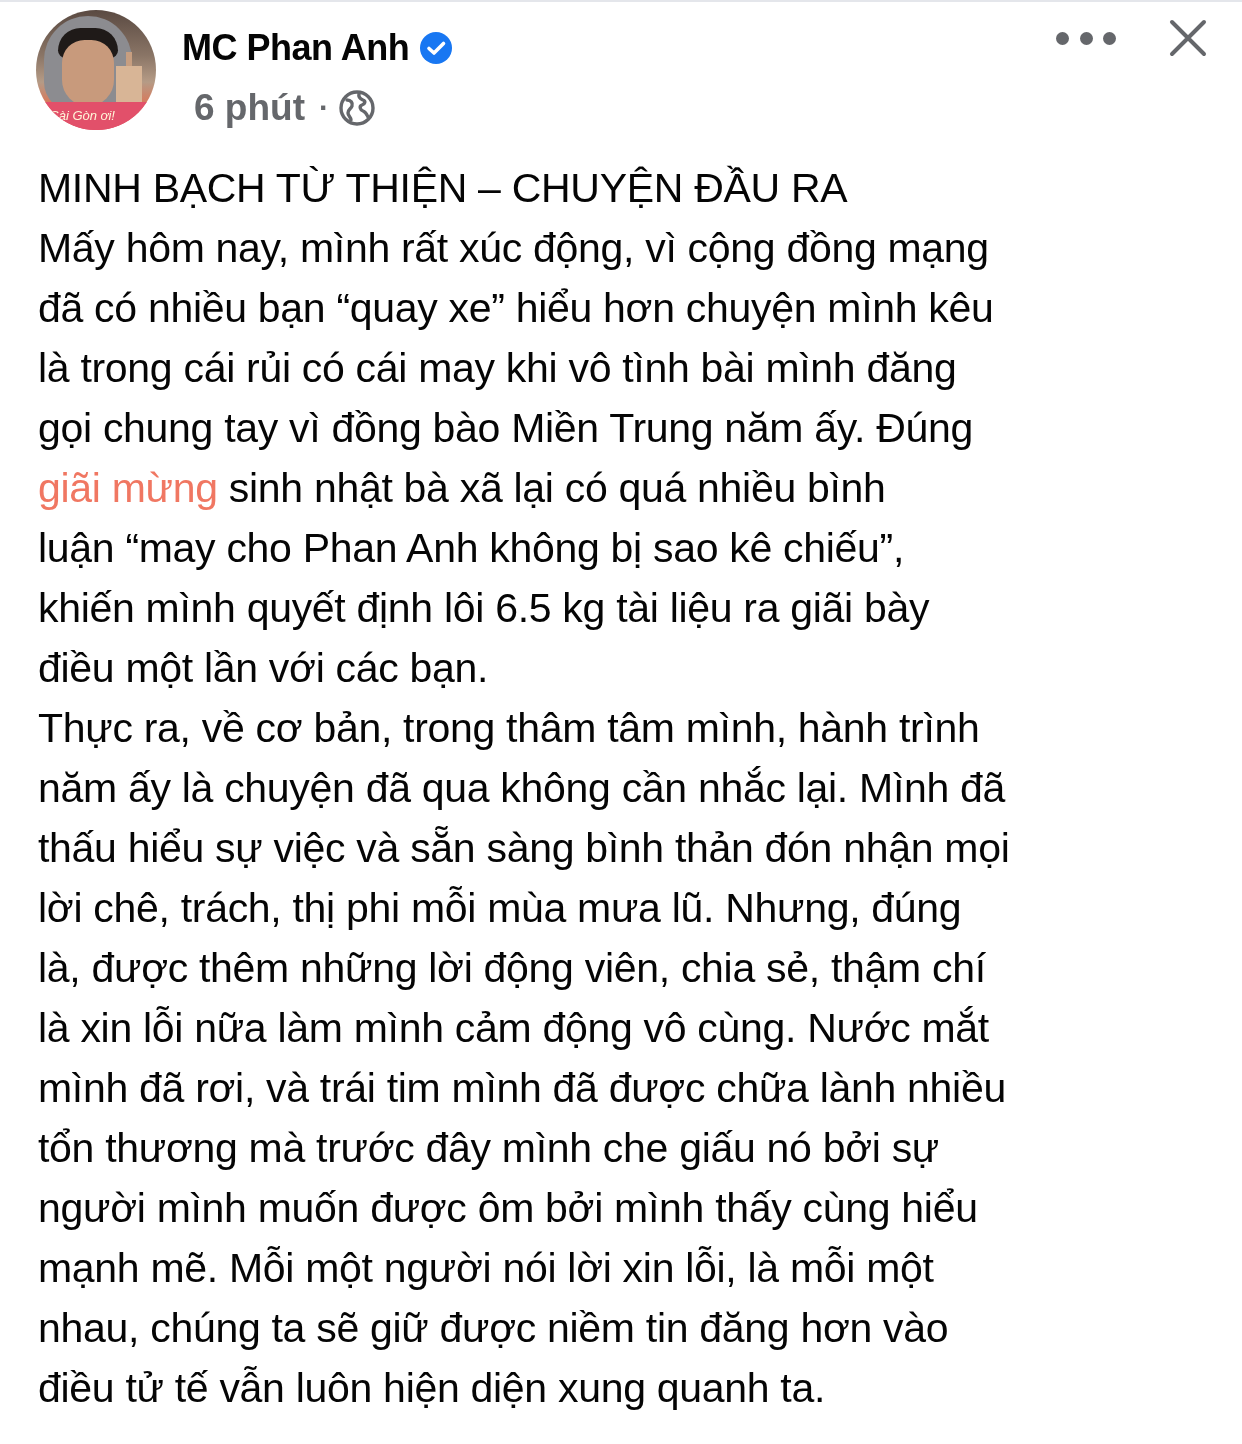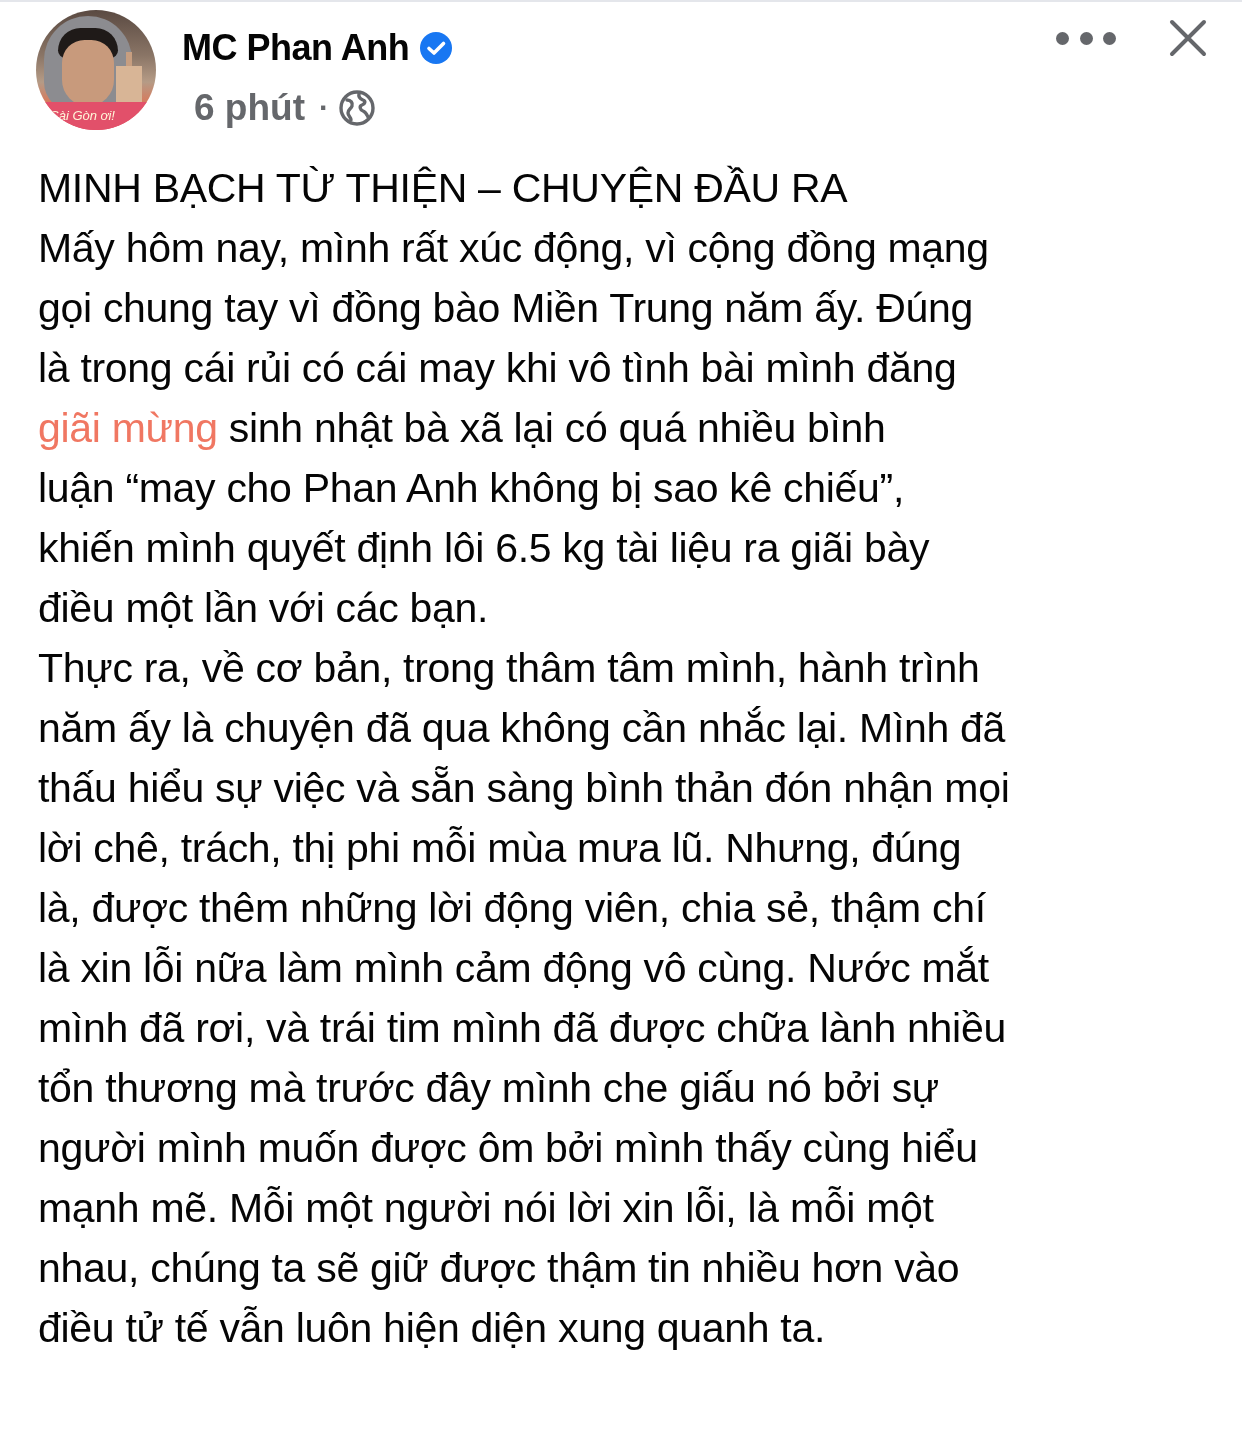--- a/index.html
+++ b/index.html
@@ -73,31 +73,32 @@
   </div>
 
   <svg class="close-btn" viewBox="0 0 44 44">
     <path d="M6 6 L38 38 M38 6 L6 38" stroke="#65676b" stroke-width="4" stroke-linecap="round"></path>
   </svg>
 </div>
 
 <div class="post-body">
   <span class="post-title">MINH BẠCH TỪ THIỆN – CHUYỆN ĐẦU RA</span>
   <span class="post-line">Mấy hôm nay, mình rất xúc động, vì cộng đồng mạng</span>
+  <span class="post-line">đã có nhiều bạn “quay xe” hiểu hơn chuyện mình kêu</span>
+  <span class="post-line">là trong cái rủi có cái may khi vô tình bài mình đăng</span>
   <span class="post-line">gọi chung tay vì đồng bào Miền Trung năm ấy. Đúng</span>
-  <span class="post-line">là trong cái rủi có cái may khi vô tình bài mình đăng</span>
   <span class="post-line"><span class="highlight">giãi mừng</span><span style="white-space:pre;"> sinh nhật bà xã lại có quá nhiều bình</span></span>
   <span class="post-line">luận “may cho Phan Anh không bị sao kê chiếu”,</span>
   <span class="post-line">khiến mình quyết định lôi 6.5 kg tài liệu ra giãi bày</span>
   <span class="post-line">điều một lần với các bạn.</span>
   <span class="post-line">Thực ra, về cơ bản, trong thâm tâm mình, hành trình</span>
   <span class="post-line">năm ấy là chuyện đã qua không cần nhắc lại. Mình đã</span>
   <span class="post-line">thấu hiểu sự việc và sẵn sàng bình thản đón nhận mọi</span>
   <span class="post-line">lời chê, trách, thị phi mỗi mùa mưa lũ. Nhưng, đúng</span>
   <span class="post-line">là, được thêm những lời động viên, chia sẻ, thậm chí</span>
   <span class="post-line">là xin lỗi nữa làm mình cảm động vô cùng. Nước mắt</span>
   <span class="post-line">mình đã rơi, và trái tim mình đã được chữa lành nhiều</span>
   <span class="post-line">tổn thương mà trước đây mình che giấu nó bởi sự</span>
   <span class="post-line">người mình muốn được ôm bởi mình thấy cùng hiểu</span>
   <span class="post-line">mạnh mẽ. Mỗi một người nói lời xin lỗi, là mỗi một</span>
-  <span class="post-line">nhau, chúng ta sẽ giữ được thậm tin nhiều hơn vào</span>
+  <span class="post-line">nhau, chúng ta sẽ giữ được niềm tin đăng hơn vào</span>
   <span class="post-line">điều tử tế vẫn luôn hiện diện xung quanh ta.</span>
 </div>
 
 </body></html>

